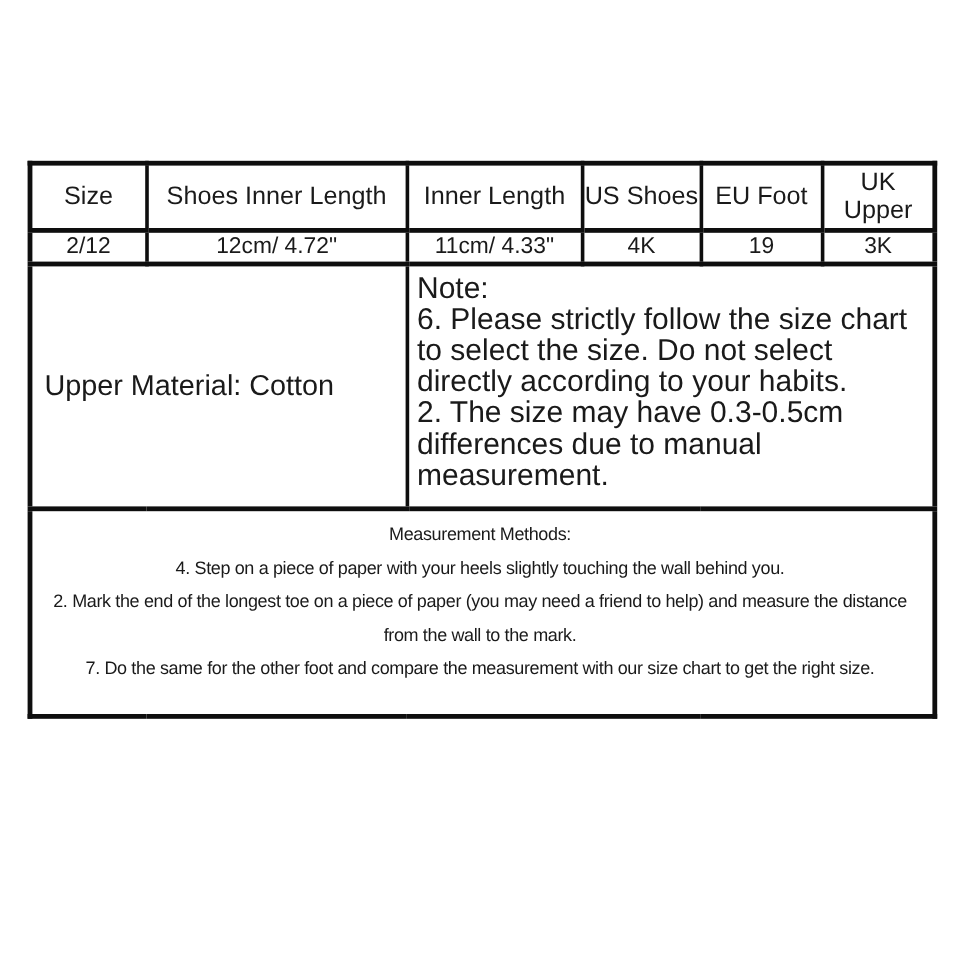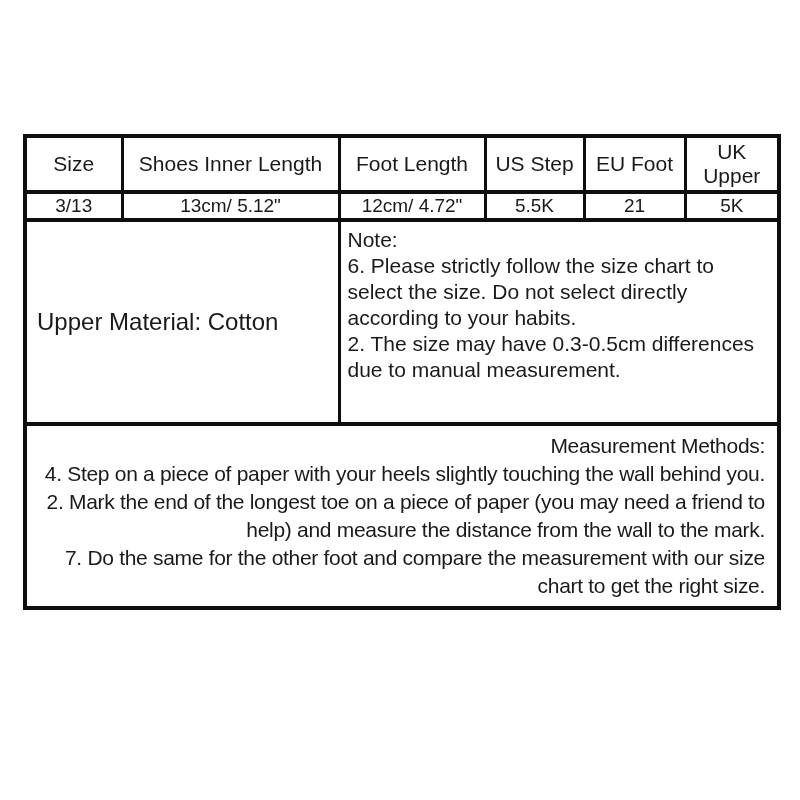--- a/index.html
+++ b/index.html
@@ -65,31 +65,31 @@
   td.material-cell {
     text-align: left;
     vertical-align: middle;
     padding-left: 10px;
     font-size: 24px;
   }
   td.note-cell {
     text-align: left;
     vertical-align: top;
     padding: 5px 8px 5px 7px;
-    font-size: 21px;
+    font-size: 25px;
     line-height: 26px;
   }
   tr.measure-row {
     height: 173px;
   }
   td.measure-cell {
-    text-align: right;
+    text-align: center;
     vertical-align: top;
     padding: 6px 12px 6px 8px;
-    font-size: 21px;
+    font-size: 15px;
     line-height: 28px;
     letter-spacing: -0.3px;
   }
 </style>
 </head>
 <body>
 
 <div class="canvas">
   <table class="size-table">
     <colgroup>
@@ -97,34 +97,34 @@
       <col style="width:217px">
       <col style="width:146px">
       <col style="width:99px">
       <col style="width:101px">
       <col style="width:94px">
     </colgroup>
     <thead>
       <tr class="header-row">
         <th>Size</th>
         <th>Shoes Inner Length</th>
-        <th>Foot Length</th>
-        <th>US Step</th>
+        <th>Inner Length</th>
+        <th>US Shoes</th>
         <th>EU Foot</th>
         <th>UK Upper</th>
       </tr>
     </thead>
     <tbody>
       <tr class="data-row">
-        <td>3/13</td>
-        <td>13cm/ 5.12"</td>
+        <td>2/12</td>
         <td>12cm/ 4.72"</td>
-        <td>5.5K</td>
-        <td>21</td>
-        <td>5K</td>
+        <td>11cm/ 4.33"</td>
+        <td>4K</td>
+        <td>19</td>
+        <td>3K</td>
       </tr>
       <tr class="info-row">
         <td class="material-cell" colspan="2">Upper Material: Cotton</td>
         <td class="note-cell" colspan="4">
           <div>Note:</div>
           <div>6. Please strictly follow the size chart to select the size. Do not select directly according to your habits.</div>
           <div>2. The size may have 0.3-0.5cm differences due to manual measurement.</div>
         </td>
       </tr>
       <tr class="measure-row">

